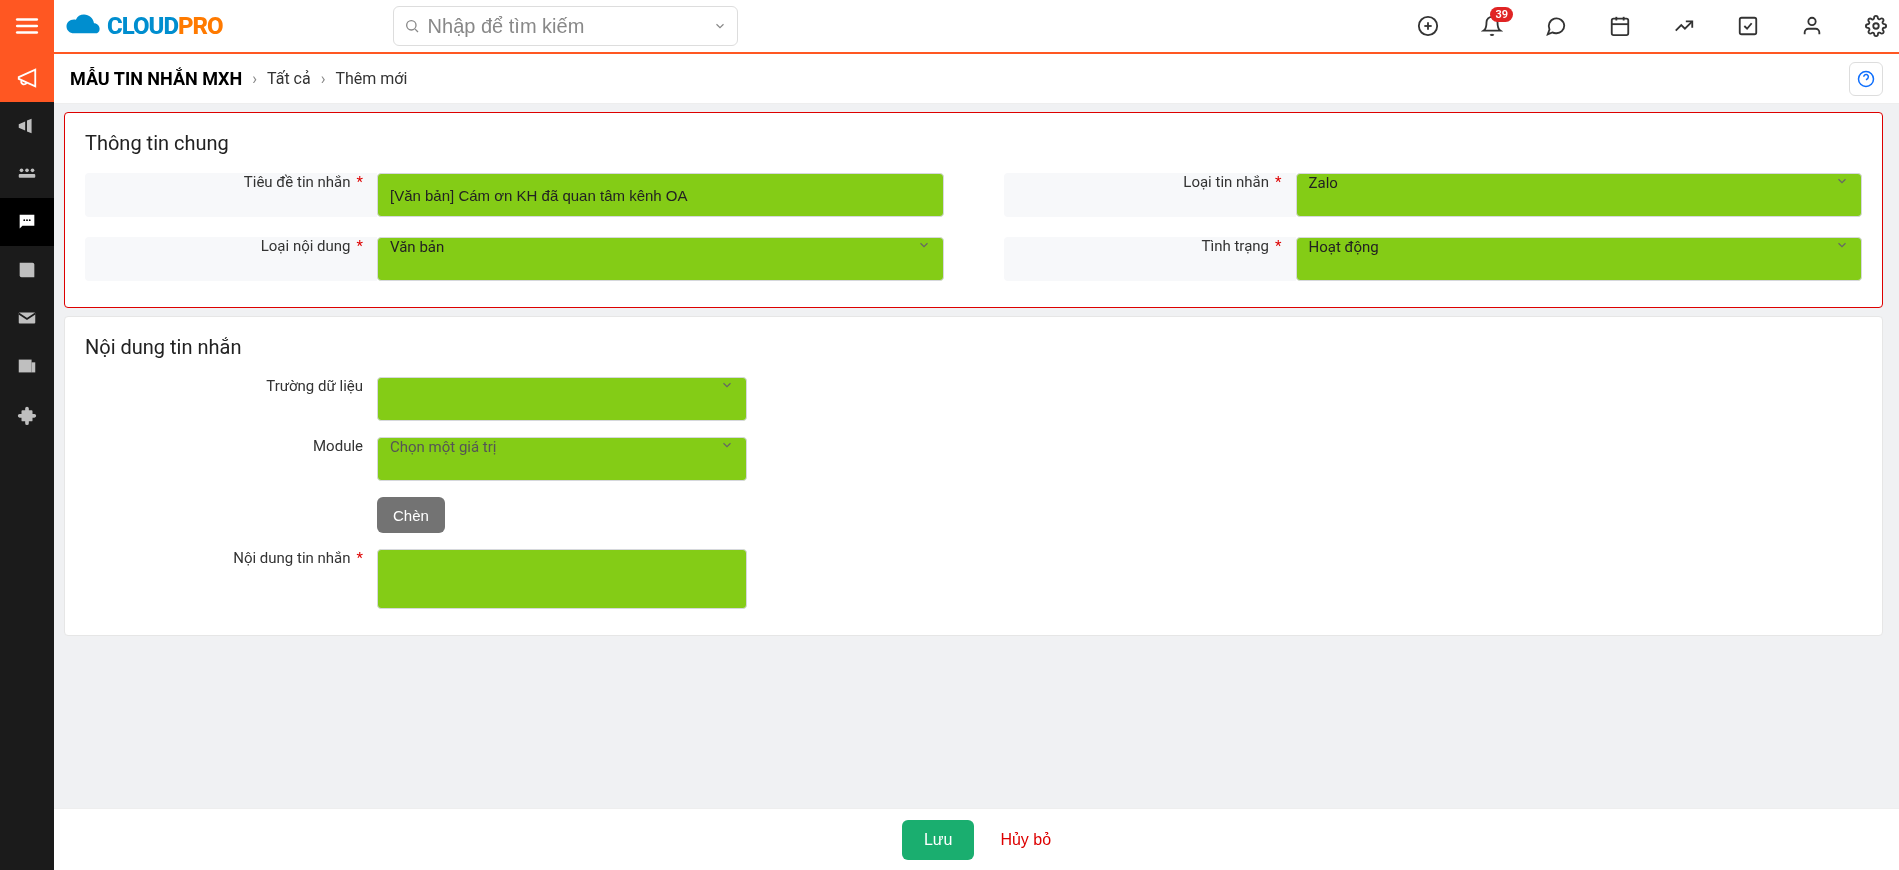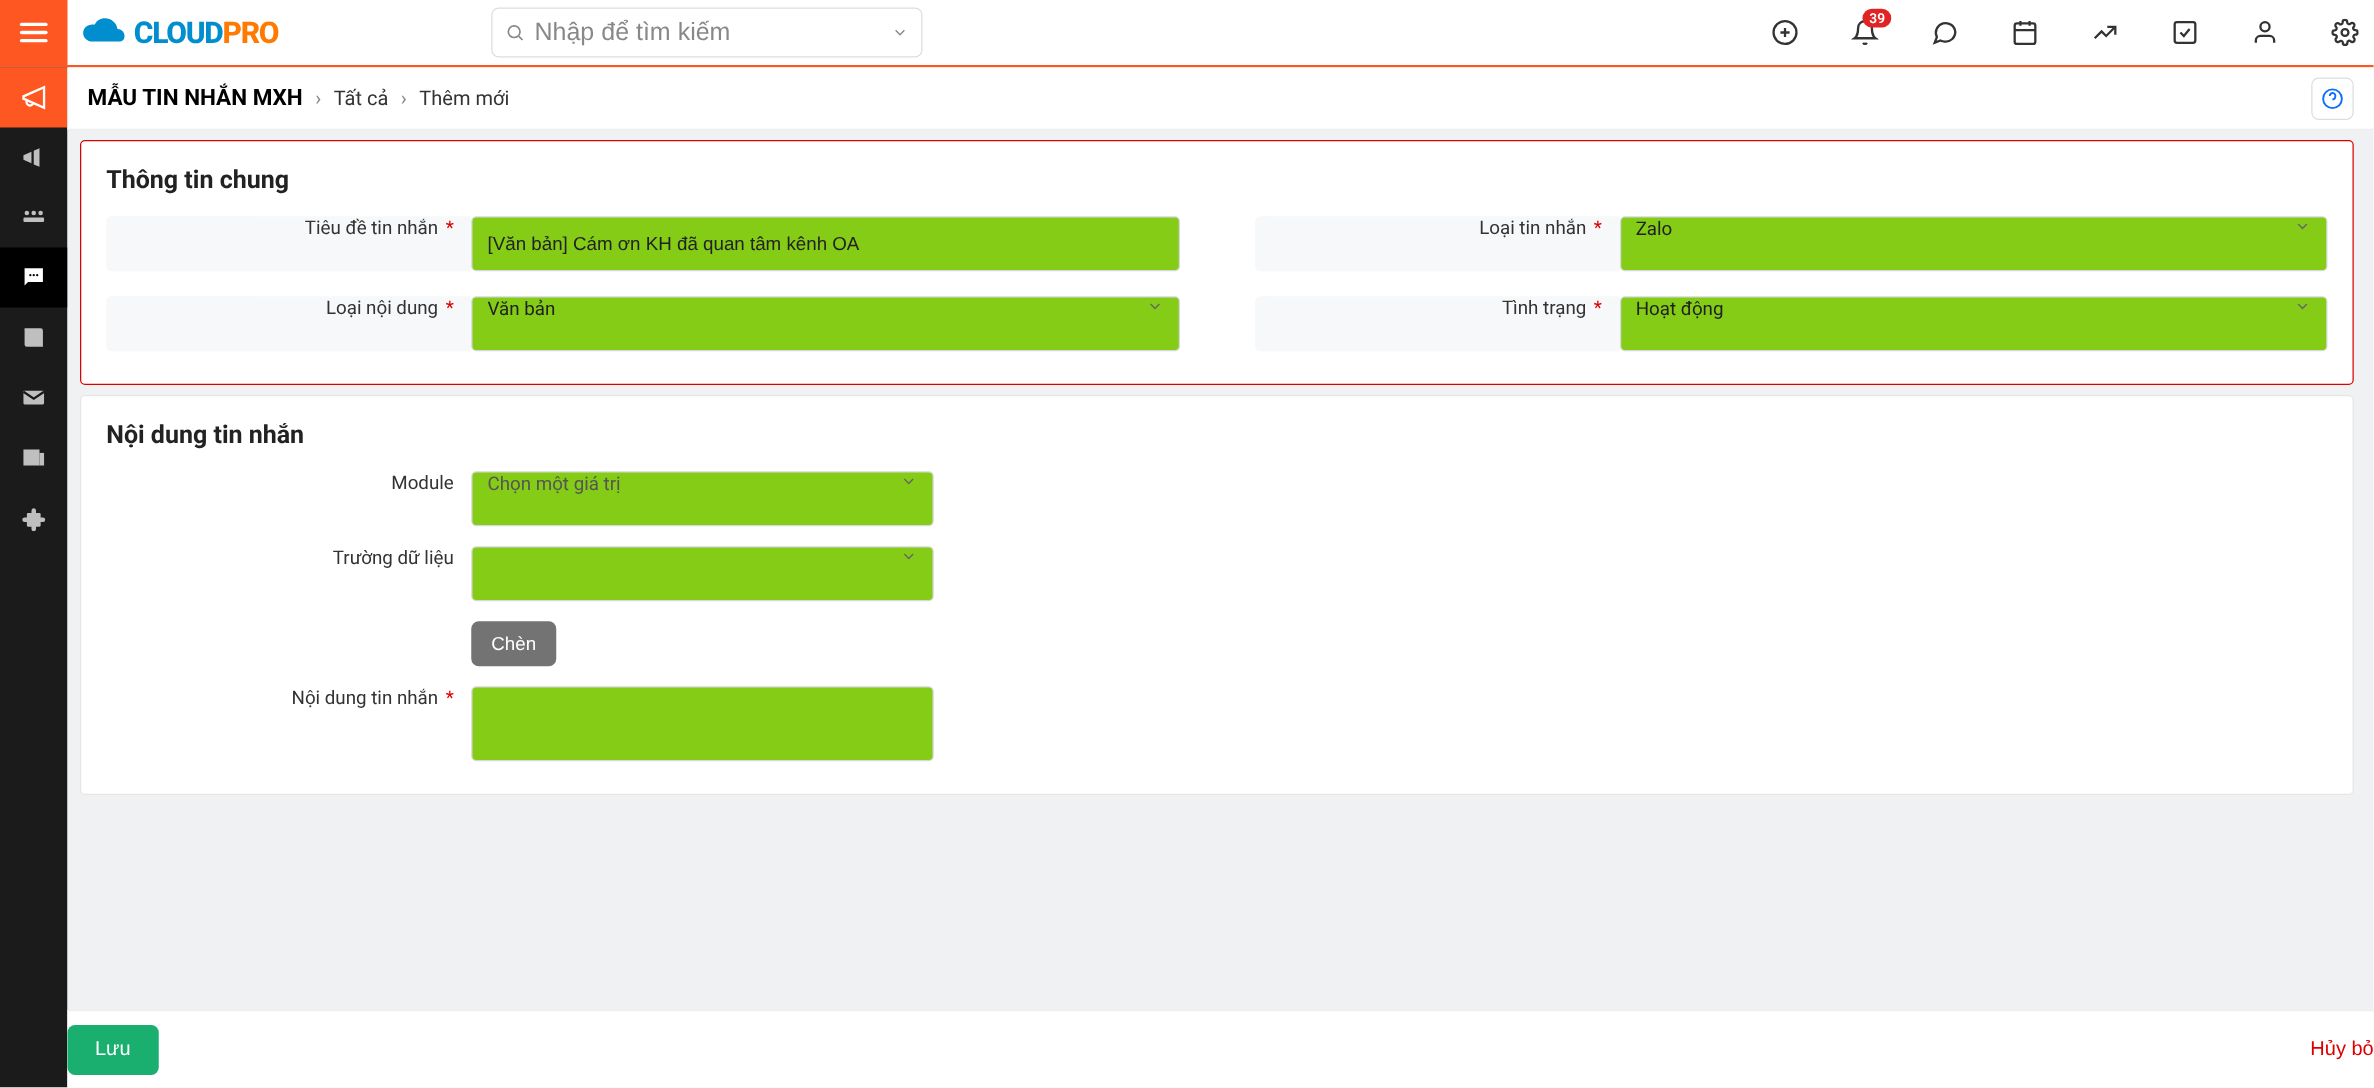--- a/index.html
+++ b/index.html
@@ -40,21 +40,21 @@
   .crumbbar { height: 50px; background: #fff; display: flex; align-items: center; padding: 0 16px; border-bottom: 1px solid #eee; }
   .crumb-title { font-weight: 700; font-size: 18px; color: #000; }
   .crumb-sep { margin: 0 10px; color: #888; font-size: 16px; }
   .crumb-link { color: #333; font-size: 16px; text-decoration: none; cursor: pointer; }
   .helpbtn { margin-left: auto; width: 34px; height: 34px; border: 1px solid #ddd; border-radius: 6px; display:flex; align-items:center; justify-content:center; color:#0d6efd; cursor:pointer; }
 
   .content { flex:1; overflow-y:auto; padding: 0 16px 90px 10px; }
 
   .panel { background: #fff; border: 1px solid #e6e6e6; border-radius: 4px; margin-top: 8px; padding-bottom: 26px; }
   .panel.highlight { border: 1px solid #d00; }
-  .panel-title { font-size: 20px; font-weight: 700; padding: 18px 20px 18px 20px; color: #222; }
+  .panel-title { font-size: 20px; font-weight: 400; padding: 18px 20px 18px 20px; color: #222; }
   .formgrid { display: grid; grid-template-columns: 1fr 1fr; gap: 20px 60px; padding: 0 20px; }
   .formrow { display: flex; align-items: center; }
   .flabel-wrap { width: 292px; background: #f7f8fa; height: 44px; display:flex; align-items:flex-start; justify-content:flex-end; padding-right: 14px; border-radius: 4px 0 0 4px; }
   .flabel { font-size: 15px; color: #333; }
   .req { color: #d00; margin-left: 6px; font-size: 15px; }
   .finput { flex:1; }
   .finput input[type="text"], .finput .sel, .finput textarea {
     width: 100%; height: 44px; border: 1px solid #d6d8dc; border-radius: 4px; padding: 0 12px; font-size: 15px; color: #222; background:#84cc16;
   }
   .finput .sel { display:flex; align-items:flex-start; justify-content:space-between; cursor:pointer; }
@@ -63,21 +63,21 @@
 
   
   .formstack { padding: 0 20px; display:flex; flex-direction:column; gap: 16px; }
   .formstack .formrow .finput { flex: 0 0 370px; }
 
   .btn-insert { background:#737373; color:#fff; border:none; border-radius:6px; height:36px; padding:0 16px; font-size:15px; cursor:pointer; margin-left: 292px; }
 
   .txtarea { height: 60px !important; padding-top:10px !important; }
 
   
-  .footbar { position: absolute; left:0; right:0; bottom:0; height: 62px; background:#fff; border-top:1px solid #eee; display:flex; align-items:center; justify-content:space-between; gap: 26px; }
+  .footbar { position: absolute; left:0; right:0; bottom:0; height: 62px; background:#fff; border-top:1px solid #eee; display:flex; align-items:center; justify-content:center; gap: 26px; }
   .btn-save { background:#1aae6f; color:#fff; border:none; border-radius:6px; height:40px; padding: 0 22px; font-size:16px; cursor:pointer; }
   .btn-cancel { background:transparent; border:none; color:#d00; font-size:16px; cursor:pointer; }
 </style>
 </head>
 <body>
 
 <div class="topbar">
   <div class="menu-btn">
     <svg viewBox="0 0 24 24" fill="none" stroke="currentColor" stroke-width="2.5" stroke-linecap="round">
         <line x1="3" y1="6" x2="21" y2="6"></line>
@@ -294,39 +294,39 @@
           </div>
         </div>
       </div>
 
       <div class="panel">
         <div class="panel-title">Nội dung tin nhắn</div>
         <div class="formstack">
 
           <div class="formrow">
             <div class="flabel-wrap" style="background:transparent;">
+              <span class="flabel">Trường dữ liệu</span>
+            </div>
+            <div class="finput">
+              <div class="sel">
+                <span></span>
+                <svg class="chev" viewBox="0 0 24 24" fill="none" stroke="currentColor" stroke-width="2">
+                    <polyline points="6 9 12 15 18 9"></polyline>
+                  </svg>
+              </div>
+            </div>
+          </div>
+
+          <div class="formrow">
+            <div class="flabel-wrap" style="background:transparent;">
               <span class="flabel">Module</span>
             </div>
             <div class="finput">
               <div class="sel">
                 <span class="ph">Chọn một giá trị</span>
-                <svg class="chev" viewBox="0 0 24 24" fill="none" stroke="currentColor" stroke-width="2">
-                    <polyline points="6 9 12 15 18 9"></polyline>
-                  </svg>
-              </div>
-            </div>
-          </div>
-
-          <div class="formrow">
-            <div class="flabel-wrap" style="background:transparent;">
-              <span class="flabel">Trường dữ liệu</span>
-            </div>
-            <div class="finput">
-              <div class="sel">
-                <span></span>
                 <svg class="chev" viewBox="0 0 24 24" fill="none" stroke="currentColor" stroke-width="2">
                     <polyline points="6 9 12 15 18 9"></polyline>
                   </svg>
               </div>
             </div>
           </div>
 
           <div>
             <button class="btn-insert">Chèn</button>
           </div>

